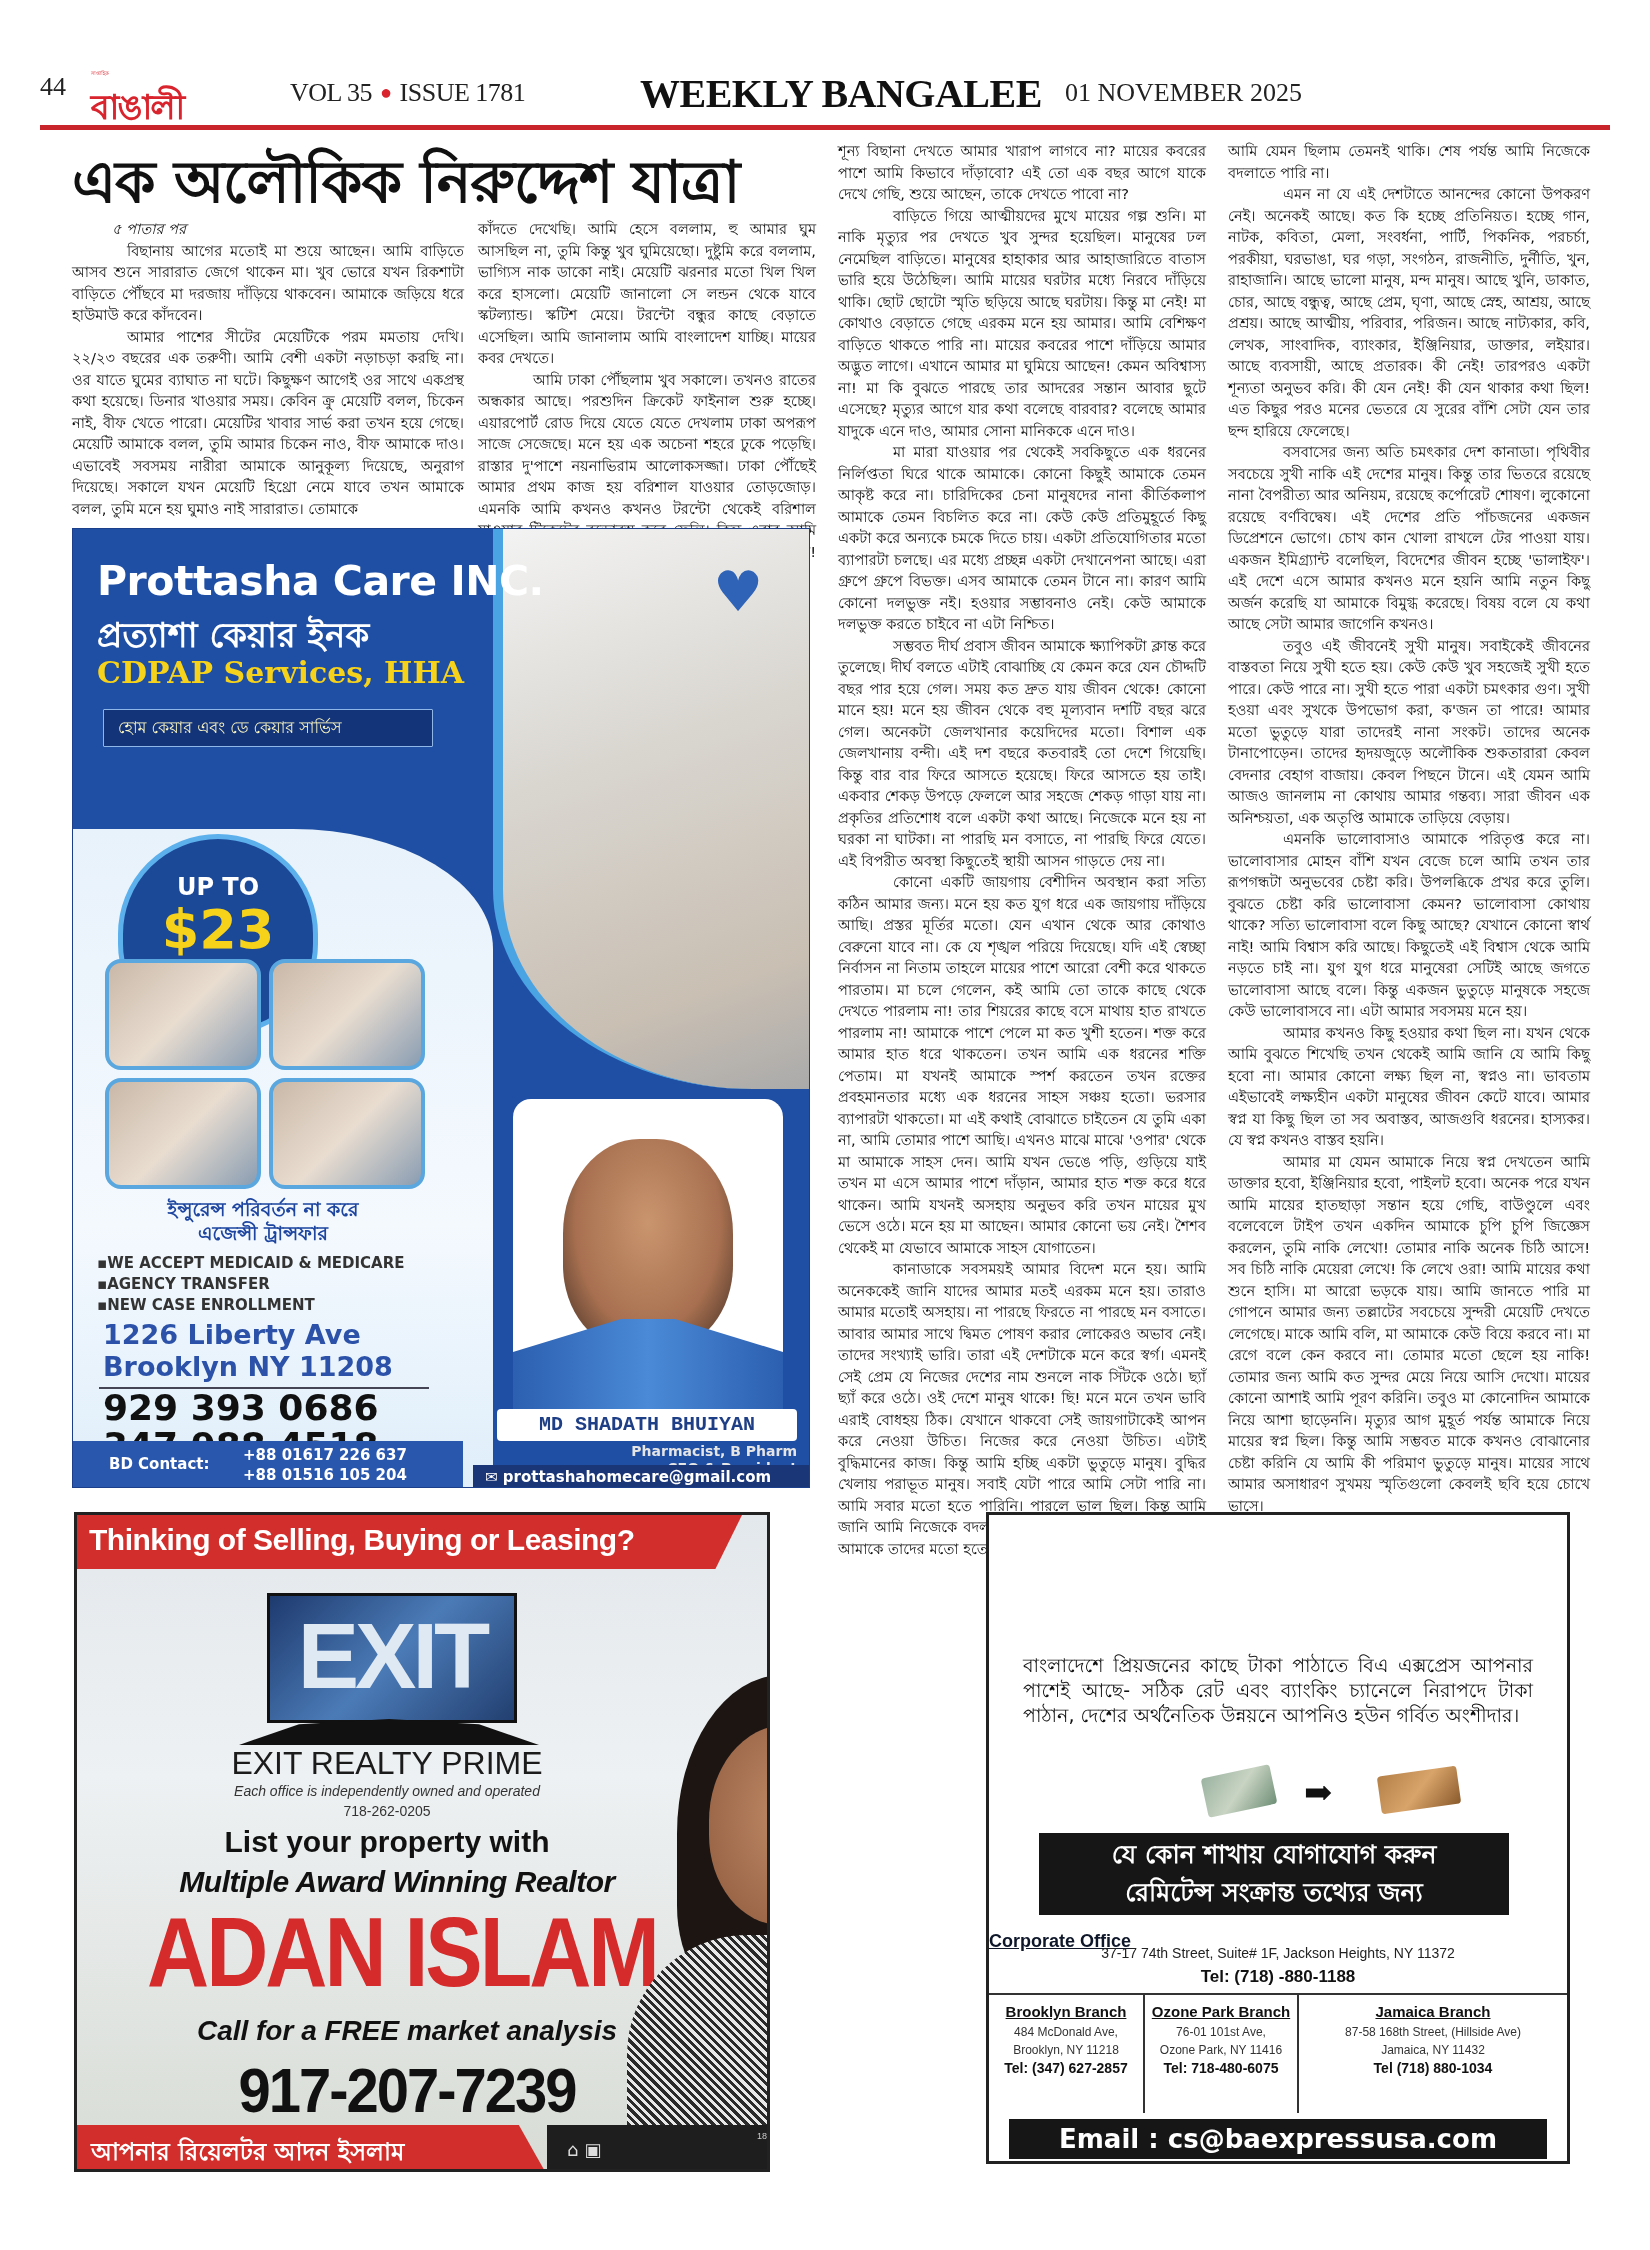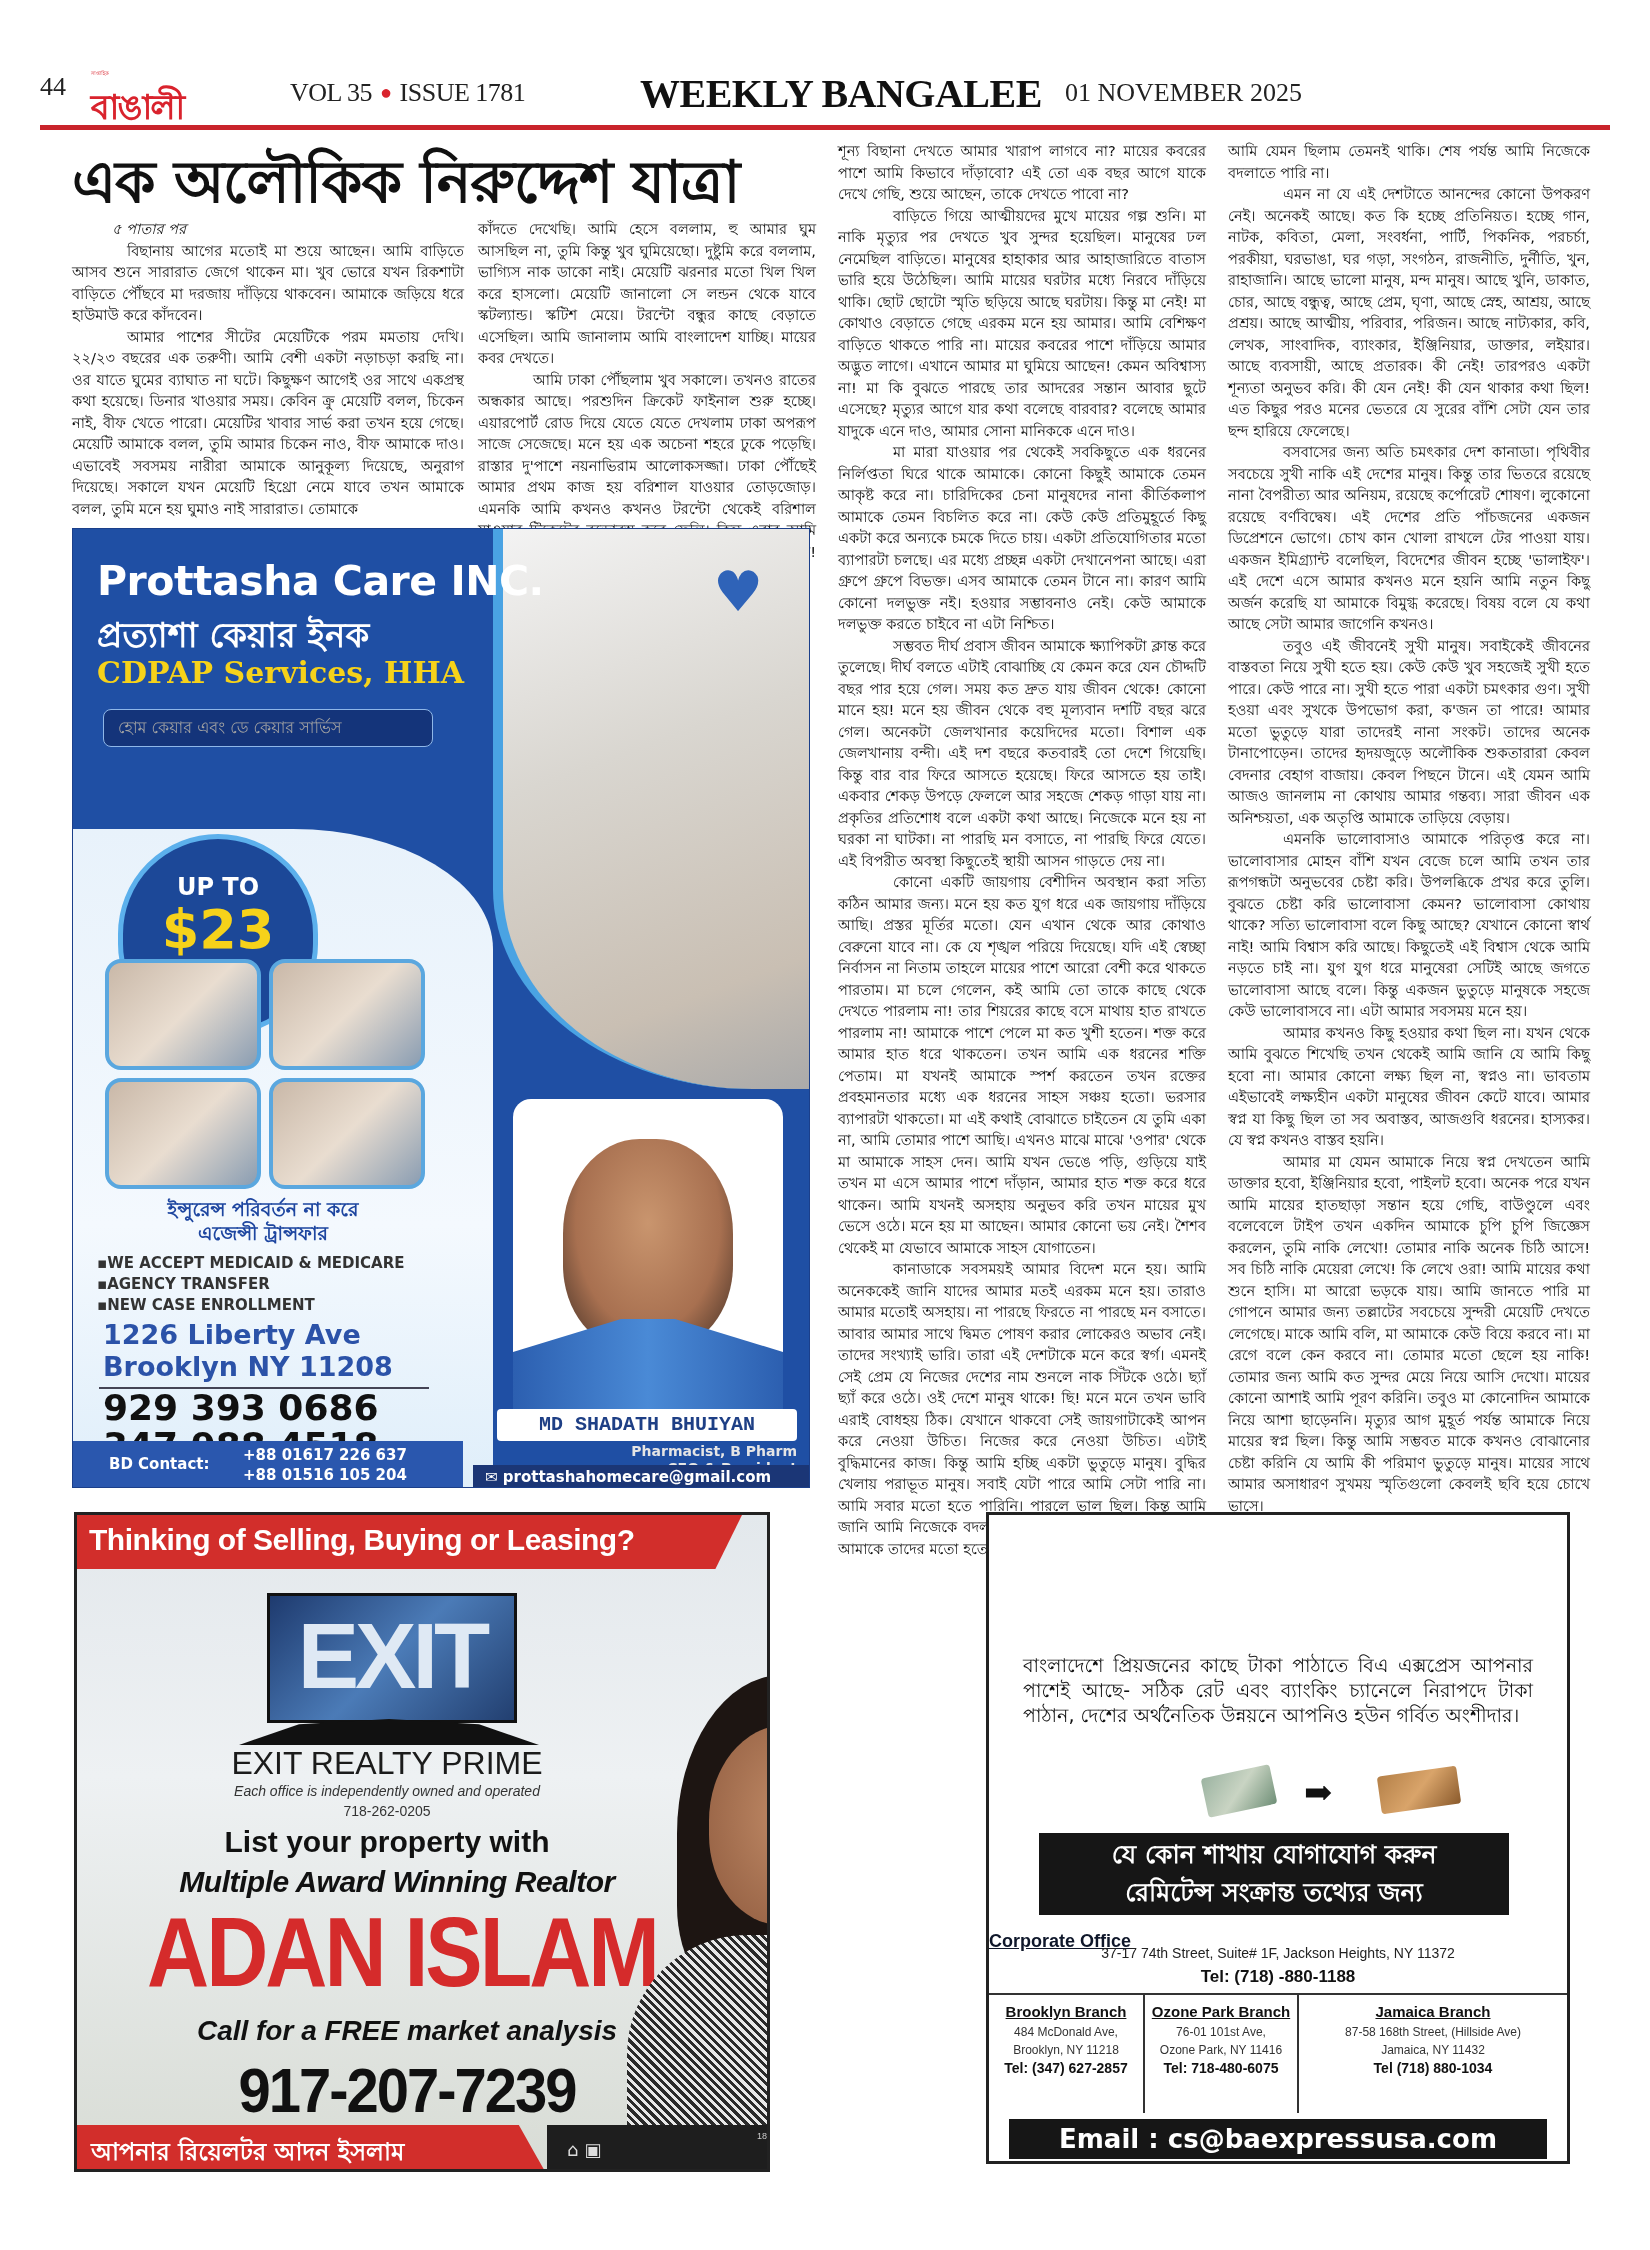--- a/index.html
+++ b/index.html
@@ -34,21 +34,21 @@
   .email-line { font-family: "Liberation Serif", serif; font-size: 19px; padding-left: 22px; text-indent:0; }
 
   
   .ad-care { position: absolute; left: 72px; top: 528px; width: 738px; height: 960px; background: #1f4fa4; overflow: hidden; border: 1px solid #1b3f8a; }
   .ad-care .light { position:absolute; left:0; top:300px; width:420px; height:660px; background: linear-gradient(180deg,#e8f2fb 0%, #f4f9fe 60%, #dfeefa 100%); border-top-right-radius: 200px 120px; }
   .ad-care .photo-main { position:absolute; left:420px; top:0; width:318px; height:560px; background: linear-gradient(160deg,#f3f3f3 0%, #d9d6d0 40%, #c9bfb3 80%, #aaa 100%); border-bottom-left-radius: 260px 200px; border-left: 10px solid #4aa3e3; }
   .ad-care .logo-heart { position:absolute; left:640px; top:30px; font-size:56px; color:#2f63b8; }
   .ad-care h1 { position:absolute; left:24px; top:28px; font-family:"DejaVu Sans",sans-serif; font-weight:bold; font-size:41px; color:#fff; letter-spacing:-0.5px; }
   .ad-care .bn-name { position:absolute; left:24px; top:80px; font-family:"DejaVu Sans",sans-serif; font-weight:bold; font-size:34px; color:#fff; }
   .ad-care .cdpap { position:absolute; left:24px; top:126px; font-family:"DejaVu Serif",serif; font-weight:bold; font-size:30px; color:#f6d21a; }
-  .ad-care .svc-box { position:absolute; left:30px; top:180px; width:330px; height:38px; border:1px solid #8fb7e8; background:#14347a; color:#a3a3a3; font-family:"DejaVu Sans",sans-serif; font-size:16px; line-height:36px; padding-left:14px; border-radius:8px; }
+  .ad-care .svc-box { position:absolute; left:30px; top:180px; width:330px; height:38px; border:1px solid #8fb7e8; background:#14347a; color:#fef9c3; font-family:"DejaVu Sans",sans-serif; font-size:16px; line-height:36px; padding-left:14px; border-radius:1px; }
   .ad-care .badge { position:absolute; left:45px; top:305px; width:200px; height:200px; border-radius:50% 50% 45% 45%; background:#1c4898; border:5px solid #5cb0ec; text-align:center; }
   .ad-care .badge .up { margin-top:34px; font-family:"DejaVu Sans",sans-serif; font-weight:bold; font-size:24px; color:#fff; }
   .ad-care .badge .amt { font-family:"DejaVu Sans",sans-serif; font-weight:bold; font-size:54px; line-height:58px; color:#f6d21a; }
   .ad-care .badge .hr { font-family:"DejaVu Sans",sans-serif; font-weight:bold; font-size:26px; color:#fff; }
   .ad-care .thumbs { position:absolute; left:32px; top:430px; width:320px; height:230px; display:grid; grid-template-columns:1fr 1fr; gap:8px; }
   .ad-care .thumb { border:4px solid #5aa7df; border-radius:16px; background: linear-gradient(135deg,#c9b8a8,#e9ddd0 50%,#8a9db2); }
   .ad-care .insure { position:absolute; left:20px; top:668px; width:340px; text-align:center; font-family:"DejaVu Sans",sans-serif; font-weight:bold; color:#1e46a0; font-size:19px; line-height:24px; }
   .ad-care .bullets { position:absolute; left:24px; top:724px; font-family:"DejaVu Sans",sans-serif; font-weight:bold; color:#333; font-size:15px; line-height:21px; list-style:none; }
   .ad-care .bullets li::before { content:"\25AA "; }
   .ad-care .addr { position:absolute; left:30px; top:790px; font-family:"DejaVu Sans",sans-serif; font-weight:bold; color:#2b52a8; font-size:27px; line-height:32px; }

